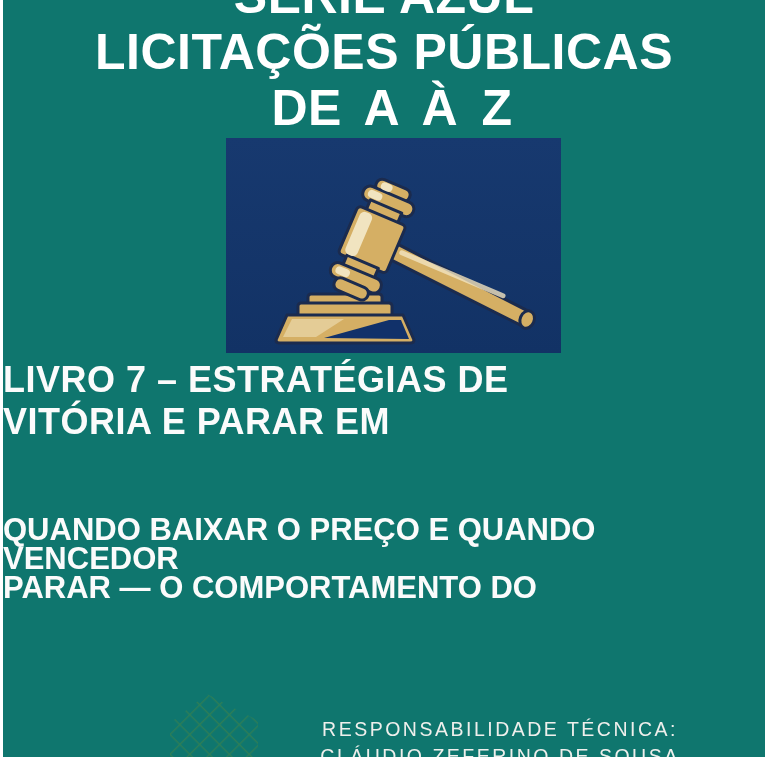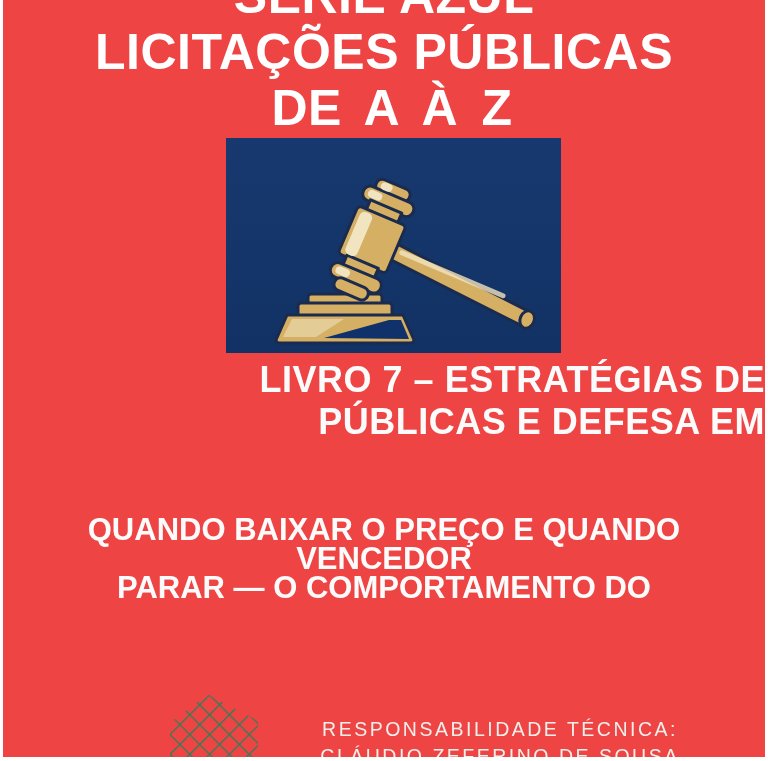--- a/index.html
+++ b/index.html
@@ -10,21 +10,21 @@
     background: #ffffff;
     overflow: hidden;
     font-family: "Liberation Sans", "DejaVu Sans", sans-serif;
   }
   .cover {
     position: absolute;
     left: 3px;
     right: 3px;
     top: 0;
     bottom: 4px;
-    background: #ef4444;
+    background: #0f766e;
     overflow: hidden;
   }
   
   .series-title {
     position: absolute;
     top: -32px;
     left: 0;
     width: 100%;
     text-align: center;
     color: #ffffff;
@@ -43,34 +43,34 @@
     height: 215px;
     background: linear-gradient(180deg, #17396f 0%, #123265 100%);
   }
   .gavel-panel svg { display: block; }
   
   .book-title {
     position: absolute;
     top: 359px;
     left: 0;
     width: 100%;
-    text-align: right;
+    text-align: left;
     color: #fbfbfb;
     font-weight: 800;
     font-size: 36px;
     line-height: 42px;
     letter-spacing: 0.5px;
   }
   
   .subtitle {
     position: absolute;
     top: 515px;
     left: 0;
     width: 100%;
-    text-align: center;
+    text-align: left;
     color: #fbfbfb;
     font-weight: 800;
     font-size: 31px;
     line-height: 29px;
     letter-spacing: 0;
   }
   
   .hatch {
     position: absolute;
     left: 167px;
@@ -133,21 +133,21 @@
         <rect x="126" y="56" width="15" height="8" rx="4"></rect>
         <rect x="126" y="139" width="15" height="8" rx="4"></rect>
         <rect x="135" y="44" width="12" height="8" rx="4"></rect>
         <rect x="178" y="100" width="115" height="5" rx="2.5" opacity="0.8"></rect>
       </g>
     </svg>
   </div>
 
   <div class="book-title">
     <div>LIVRO 7 – ESTRATÉGIAS DE</div>
-    <div>PÚBLICAS E DEFESA EM</div>
+    <div>VITÓRIA E PARAR EM</div>
   </div>
 
   <div class="subtitle">
     <div>QUANDO BAIXAR O PREÇO E QUANDO</div>
     <div>VENCEDOR</div>
     <div>PARAR — O COMPORTAMENTO DO</div>
   </div>
 
   <svg class="hatch" viewBox="0 0 88 63" xmlns="http://www.w3.org/2000/svg">
     <defs>

